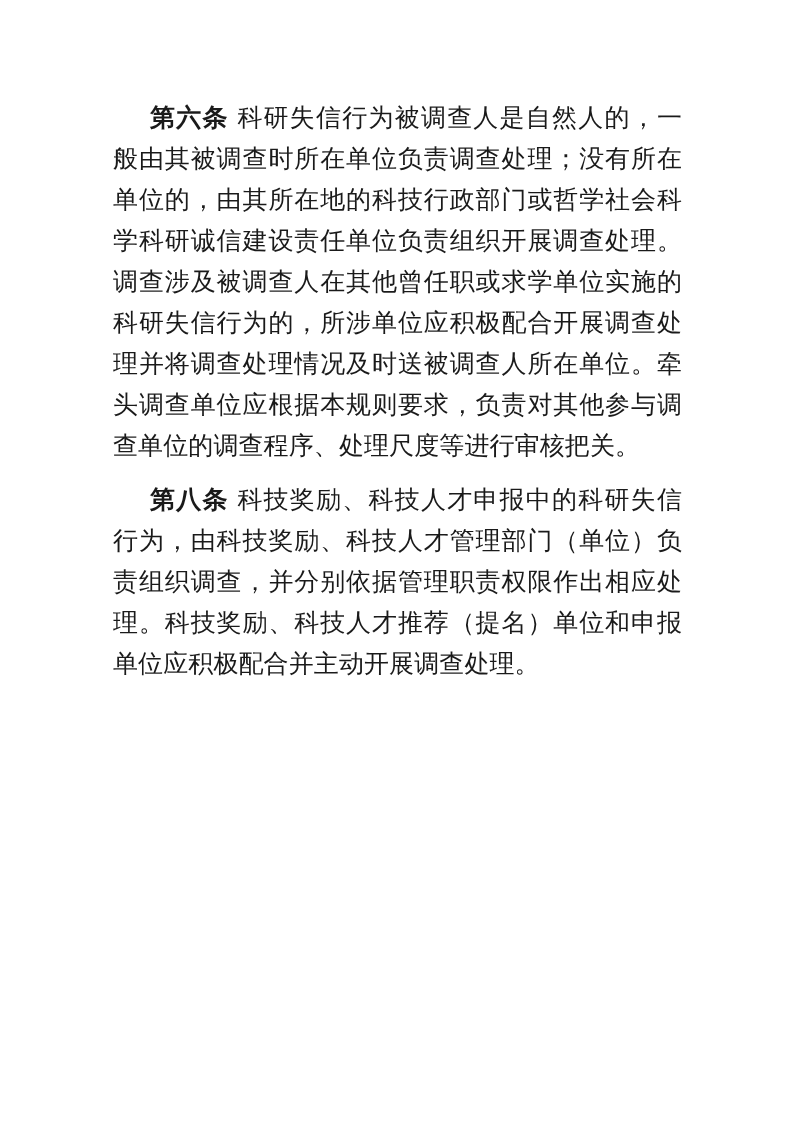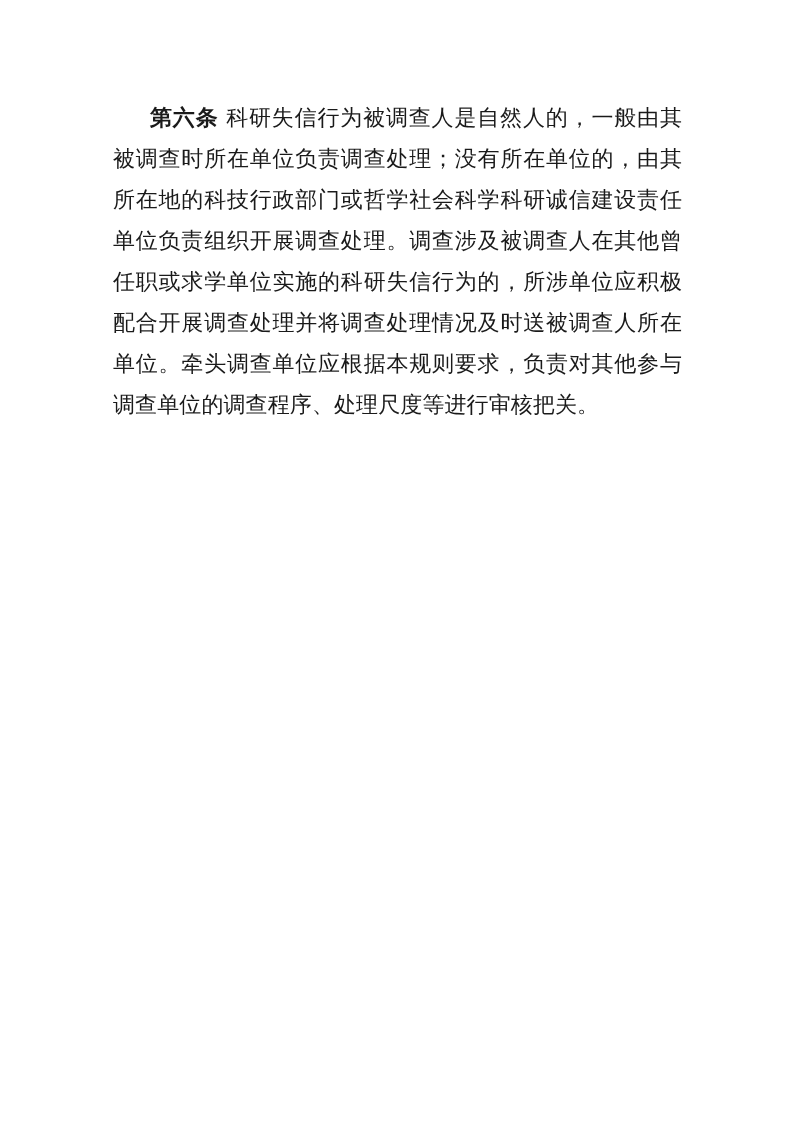--- a/index.html
+++ b/index.html
@@ -19,21 +19,21 @@
       width: 793px;
       height: 1122px;
       background: #ffffff;
       padding: 97px 111px 40px 113px;
       font-family: "Liberation Sans", "DejaVu Sans", sans-serif;
       color: #1a1a1a;
     }
     
     .doc-para {
       margin: 0 0 13px 0;
-      font-size: 22px;
+      font-size: 25px;
       line-height: 41px;
       text-align: justify;
       text-indent: 37px;
       word-break: break-all;
       letter-spacing: 0.1px;
     }
     .doc-para:last-child {
       margin-bottom: 0;
     }
     
@@ -46,14 +46,17 @@
 <body>
 
 <div class="doc-page">
 
   <p class="doc-para">
     <strong class="article-lead">第六条</strong><span>科研失信行为被调查人是自然人的，一般由其被调查时所在单位负责调查处理；没有所在单位的，由其所在地的科技行政部门或哲学社会科学科研诚信建设责任单位负责组织开展调查处理。调查涉及被调查人在其他曾任职或求学单位实施的科研失信行为的，所涉单位应积极配合开展调查处理并将调查处理情况及时送被调查人所在单位。牵头调查单位应根据本规则要求，负责对其他参与调查单位的调查程序、处理尺度等进行审核把关。</span>
   </p>
 
 
 
+  <p class="doc-para">
+    <strong class="article-lead">第八条</strong><span>科技奖励、科技人才申报中的科研失信行为，由科技奖励、科技人才管理部门（单位）负责组织调查，并分别依据管理职责权限作出相应处理。科技奖励、科技人才推荐（提名）单位和申报单位应积极配合并主动开展调查处理。</span>
+  </p>
 
 </div>
 
 </body></html>

